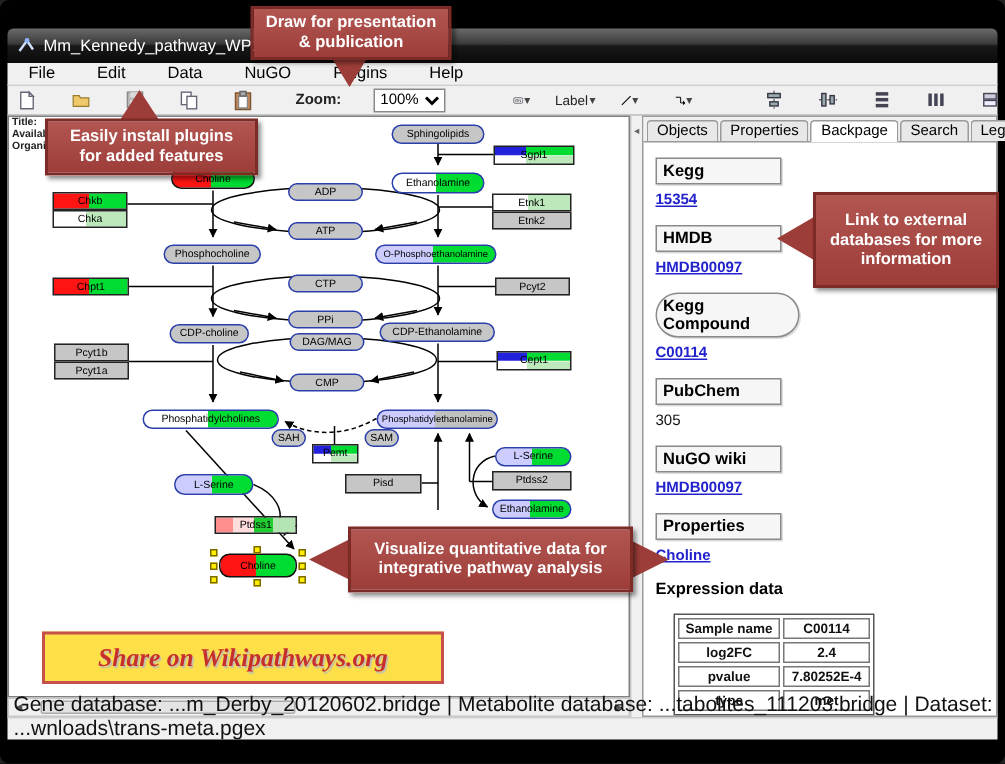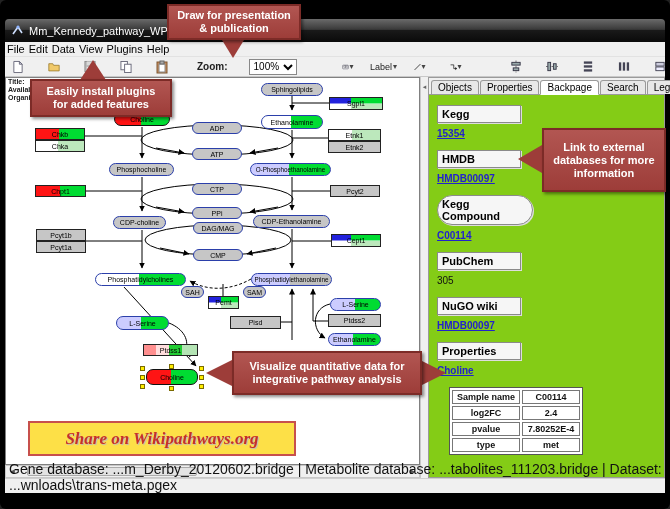--- a/index.html
+++ b/index.html
@@ -8,21 +8,21 @@
            border-radius:6px; }
   
   #titlebar { position:absolute; left:5px; top:19px; width:660px; height:23px;
     background:linear-gradient(#6a6a6a,#3a3a3a 45%,#191919 50%,#0a0a0a);
     color:#fff; font-size:11px; display:flex; align-items:center; padding:0 6px;
     border-top-left-radius:4px; border-top-right-radius:4px; }
   #titlebar .ticon { width:13px; height:13px; margin-right:5px; }
   #menubar { position:absolute; left:5px; top:42px; width:660px; height:15px;
     background:#f0f0f0; display:flex; align-items:center; font-size:11px; color:#000;
     border-bottom:1px solid #e2e2e2; }
-  #menubar span { padding:0 2px; cursor:default; }
+  #menubar span { padding:0 14px; cursor:default; }
   #toolbar { position:absolute; left:5px; top:57px; width:660px; height:20px;
     background:#f0f0f0; display:flex; align-items:center; font-size:10px; color:#222;
     border-bottom:1px solid #c8c8c8; padding-left:4px; gap:18px; }
   .tbtn { height:17px; min-width:18px; display:flex; align-items:center; justify-content:center;
     padding:0 2px; border:1px solid transparent; }
   .tbtn svg { display:block; }
   .tsep { width:1px; height:14px; background:#c8c8c8; margin:0 3px; }
   .zoomlbl { font-weight:bold; margin:0 3px 0 8px; }
   select { font-size:10px; height:16px; border:1px solid #888; background:#fff; }
   .drop { font-size:8px; color:#444; margin-left:1px; }
@@ -35,21 +35,21 @@
     align-items:center; justify-content:center; }
   #hscroll .sthumb { margin-left:8px; width:170px; height:9px; background:#e3e3e3;
     border:1px solid #aaa; border-radius:2px; }
   #statusbar { position:absolute; left:5px; top:478px; width:660px; height:15px;
     background:#f0f0f0; font-size:14px; color:#111; display:flex; align-items:flex-end;
     padding-left:4px; border-top:1px solid #d0d0d0; }
   #splitter { position:absolute; left:420px; top:77px; width:8px; height:401px;
     background:#f0f0f0; border-left:1px solid #c8c8c8; }
   #splitter .sgl { margin-top:6px; font-size:7px; color:#666; text-align:center; }
   #sidepanel { position:absolute; left:428px; top:77px; width:237px; height:401px;
-    background:#84cc16; border:1px solid #9a9a9a; }
+    background:#ffffff; border:1px solid #9a9a9a; }
   
   #tabs { display:flex; height:17px; background:#f0f0f0; font-size:10px;
     border-bottom:1px solid #9a9a9a; padding-top:2px; padding-left:2px; }
   .tab { padding:1px 6px; border:1px solid #9a9a9a; border-bottom:none; background:#e8e8e8;
     margin-right:1px; border-top-left-radius:3px; border-top-right-radius:3px; }
   .tab.active { background:#fff; position:relative; top:0px; font-weight:normal;
     border-bottom:1px solid #fff; margin-bottom:-1px; }
   #panelbody { padding:10px 8px 0 8px; font-size:11px; }
   .bp-section { margin-bottom:11px; }
   .bp-header { width:84px; border:1px solid #8a8a8a; background:#f6f6f6; font-weight:bold;
@@ -108,21 +108,21 @@
       <path d="M2 10 L7 3 L11 9" stroke="#cfe0ff" stroke-width="1.6" fill="none"></path>
       <circle cx="7" cy="3" r="1.6" fill="#8fb4ff"></circle>
     </svg>
     <span>Mm_Kennedy_pathway_WP1771_45176.gpml</span>
   </div>
 
   <div id="menubar">
     <span>File</span>
     <span>Edit</span>
     <span>Data</span>
-    <span>View</span>
+    <span>NuGO</span>
     <span>Plugins</span>
     <span>Help</span>
   </div>
 
   <div id="toolbar">
     <div class="tbtn">
       <svg width="13" height="14" viewBox="0 0 13 14">
         <path d="M2 1 h6 l3 3 v9 h-9 z" fill="#fff" stroke="#667" stroke-width="1"></path>
         <path d="M8 1 l3 3 h-3 z" fill="#dde" stroke="#667" stroke-width="1"></path>
       </svg>
@@ -361,20 +361,21 @@
         <span class="bp-plain">305</span>
       </div>
       <div class="bp-section">
         <div class="bp-header">NuGO wiki</div>
         <a class="bp-link">HMDB00097</a>
       </div>
       <div class="bp-section">
         <div class="bp-header">Properties</div>
         <a class="bp-link">Choline</a>
       </div>
+      <div class="exp-head">Expression data</div>
       <table class="exp">
         <tbody>
             <tr>
           <td>Sample name</td>
           <td>C00114</td>
         </tr>
         <tr>
           <td>log2FC</td>
           <td>2.4</td>
         </tr>

